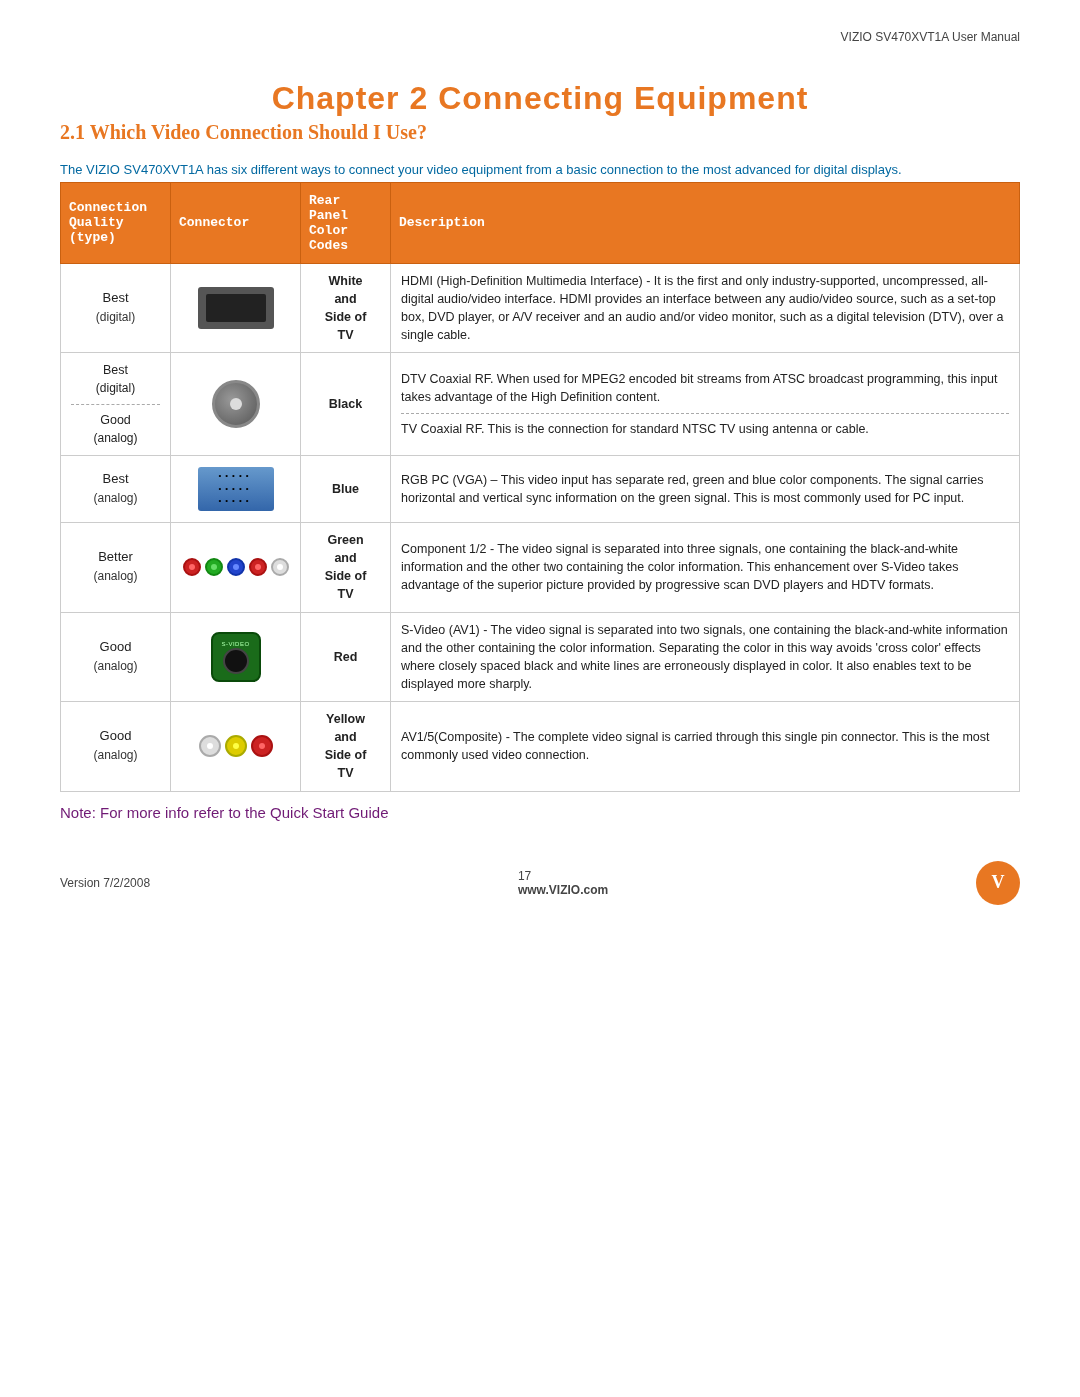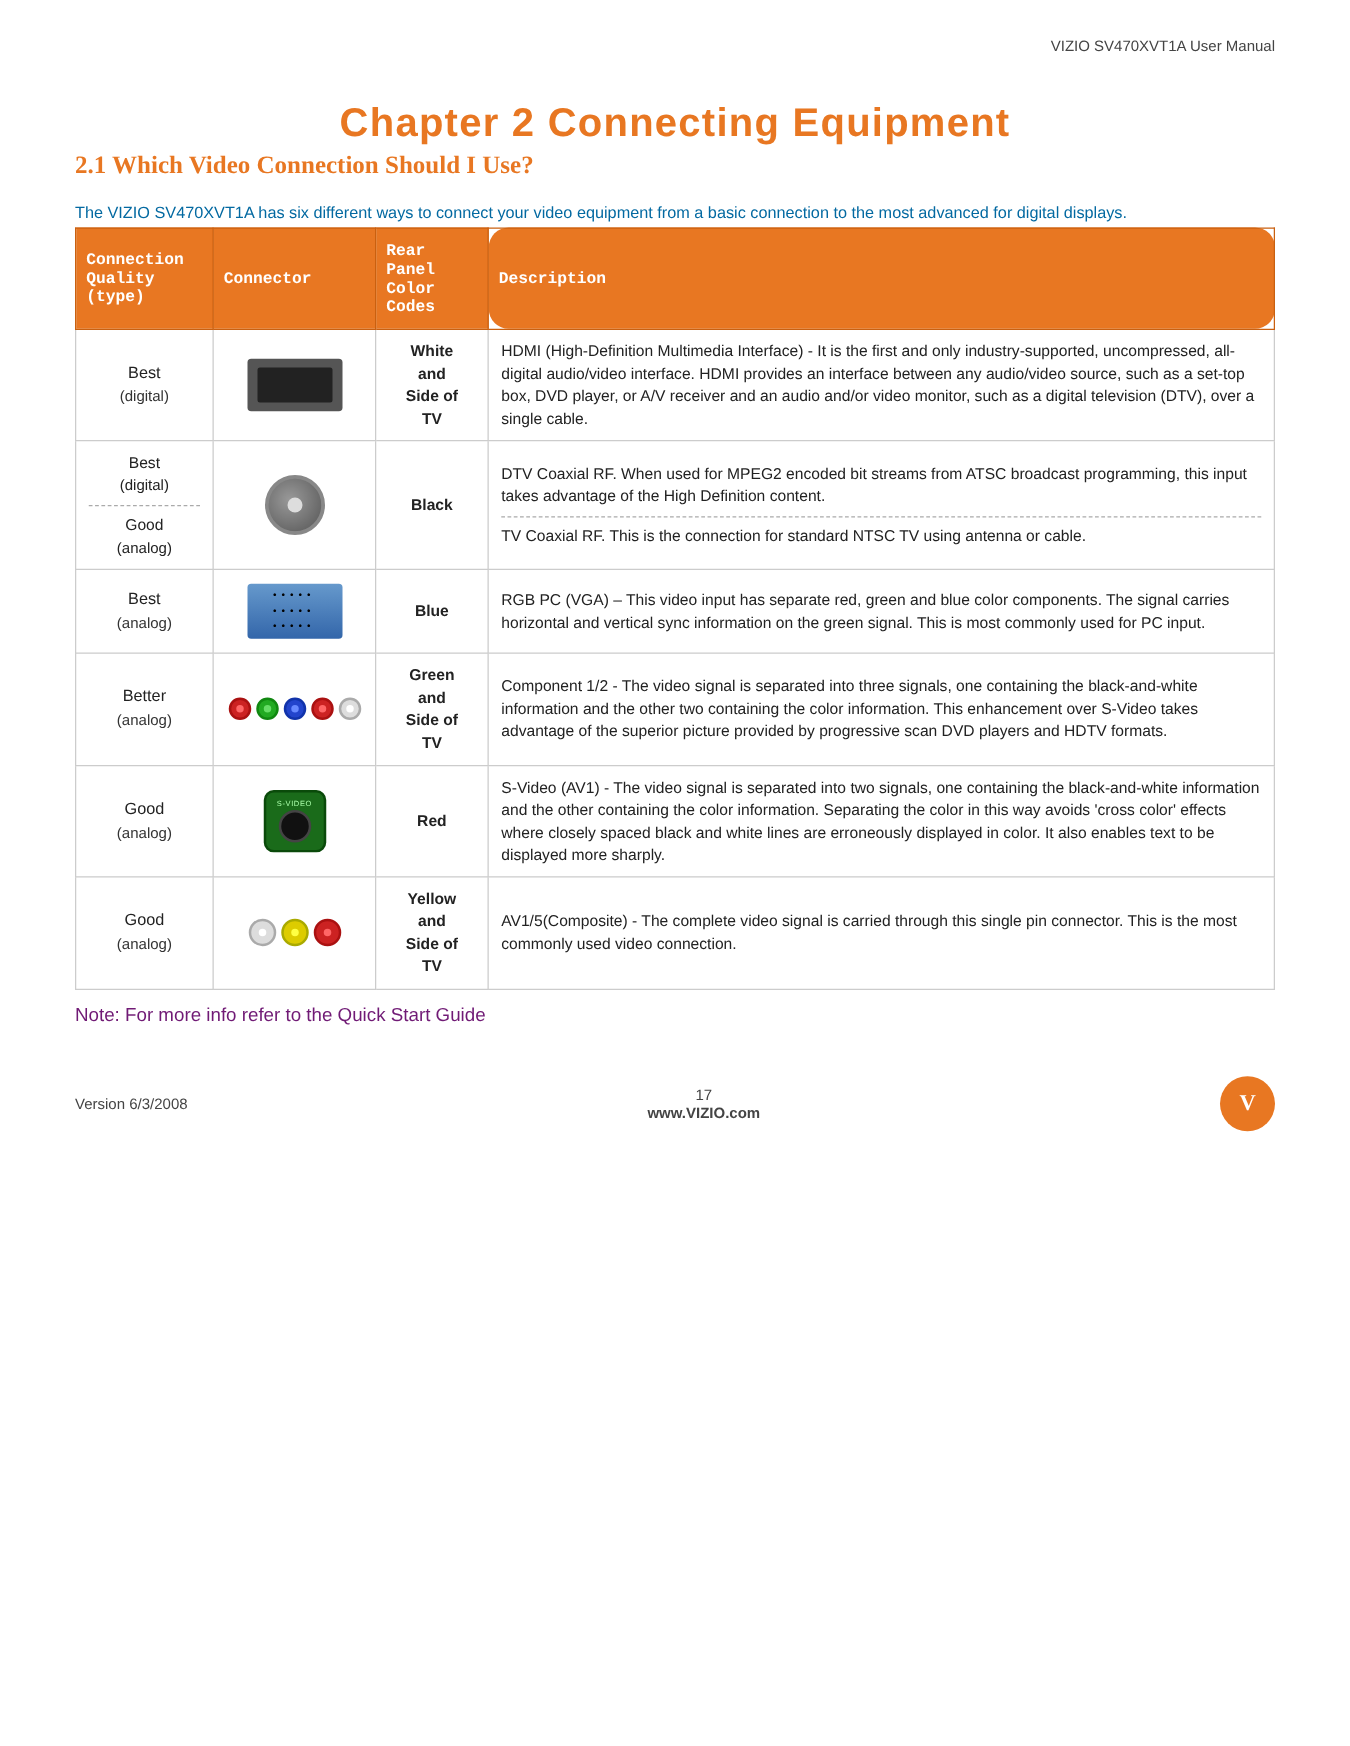--- a/index.html
+++ b/index.html
@@ -71,21 +71,20 @@
       width: 130px;
       text-align: center;
     }
     .col-color {
       width: 90px;
       text-align: center;
       font-weight: bold;
     }
     .col-desc {
       text-align: left;
-      border-radius: 16px;
     }
     .quality-label {
       font-size: 13px;
       text-align: center;
     }
     .quality-label .sub {
       font-size: 12px;
       color: #333;
     }
     
@@ -233,21 +232,20 @@
     }
     .footer {
       display: flex;
       justify-content: space-between;
       align-items: center;
       margin-top: 40px;
       font-size: 12px;
       color: #444;
     }
     .footer-center {
-      text-align: center;
     }
     .vizio-logo {
       width: 44px;
       height: 44px;
       background: #e87722;
       border-radius: 50%;
       display: flex;
       align-items: center;
       justify-content: center;
       color: white;
@@ -379,21 +377,21 @@
       </td>
       <td class="col-color">Yellow<br>and<br>Side of<br>TV</td>
       <td class="col-desc">AV1/5(Composite) - The complete video signal is carried through this single pin connector. This is the most commonly used video connection.</td>
     </tr>
   </tbody>
 </table>
 
 <p class="note-text">Note:  For more info refer to the Quick Start Guide</p>
 
 <div class="footer">
-  <div>Version 6/3/2008</div>
+  <div>Version 7/2/2008</div>
   <div class="footer-center">
     <div>17</div>
     <div><strong>www.VIZIO.com</strong></div>
   </div>
   <div class="vizio-logo">
     <span>V</span>
   </div>
 </div>
 
 </body></html>

